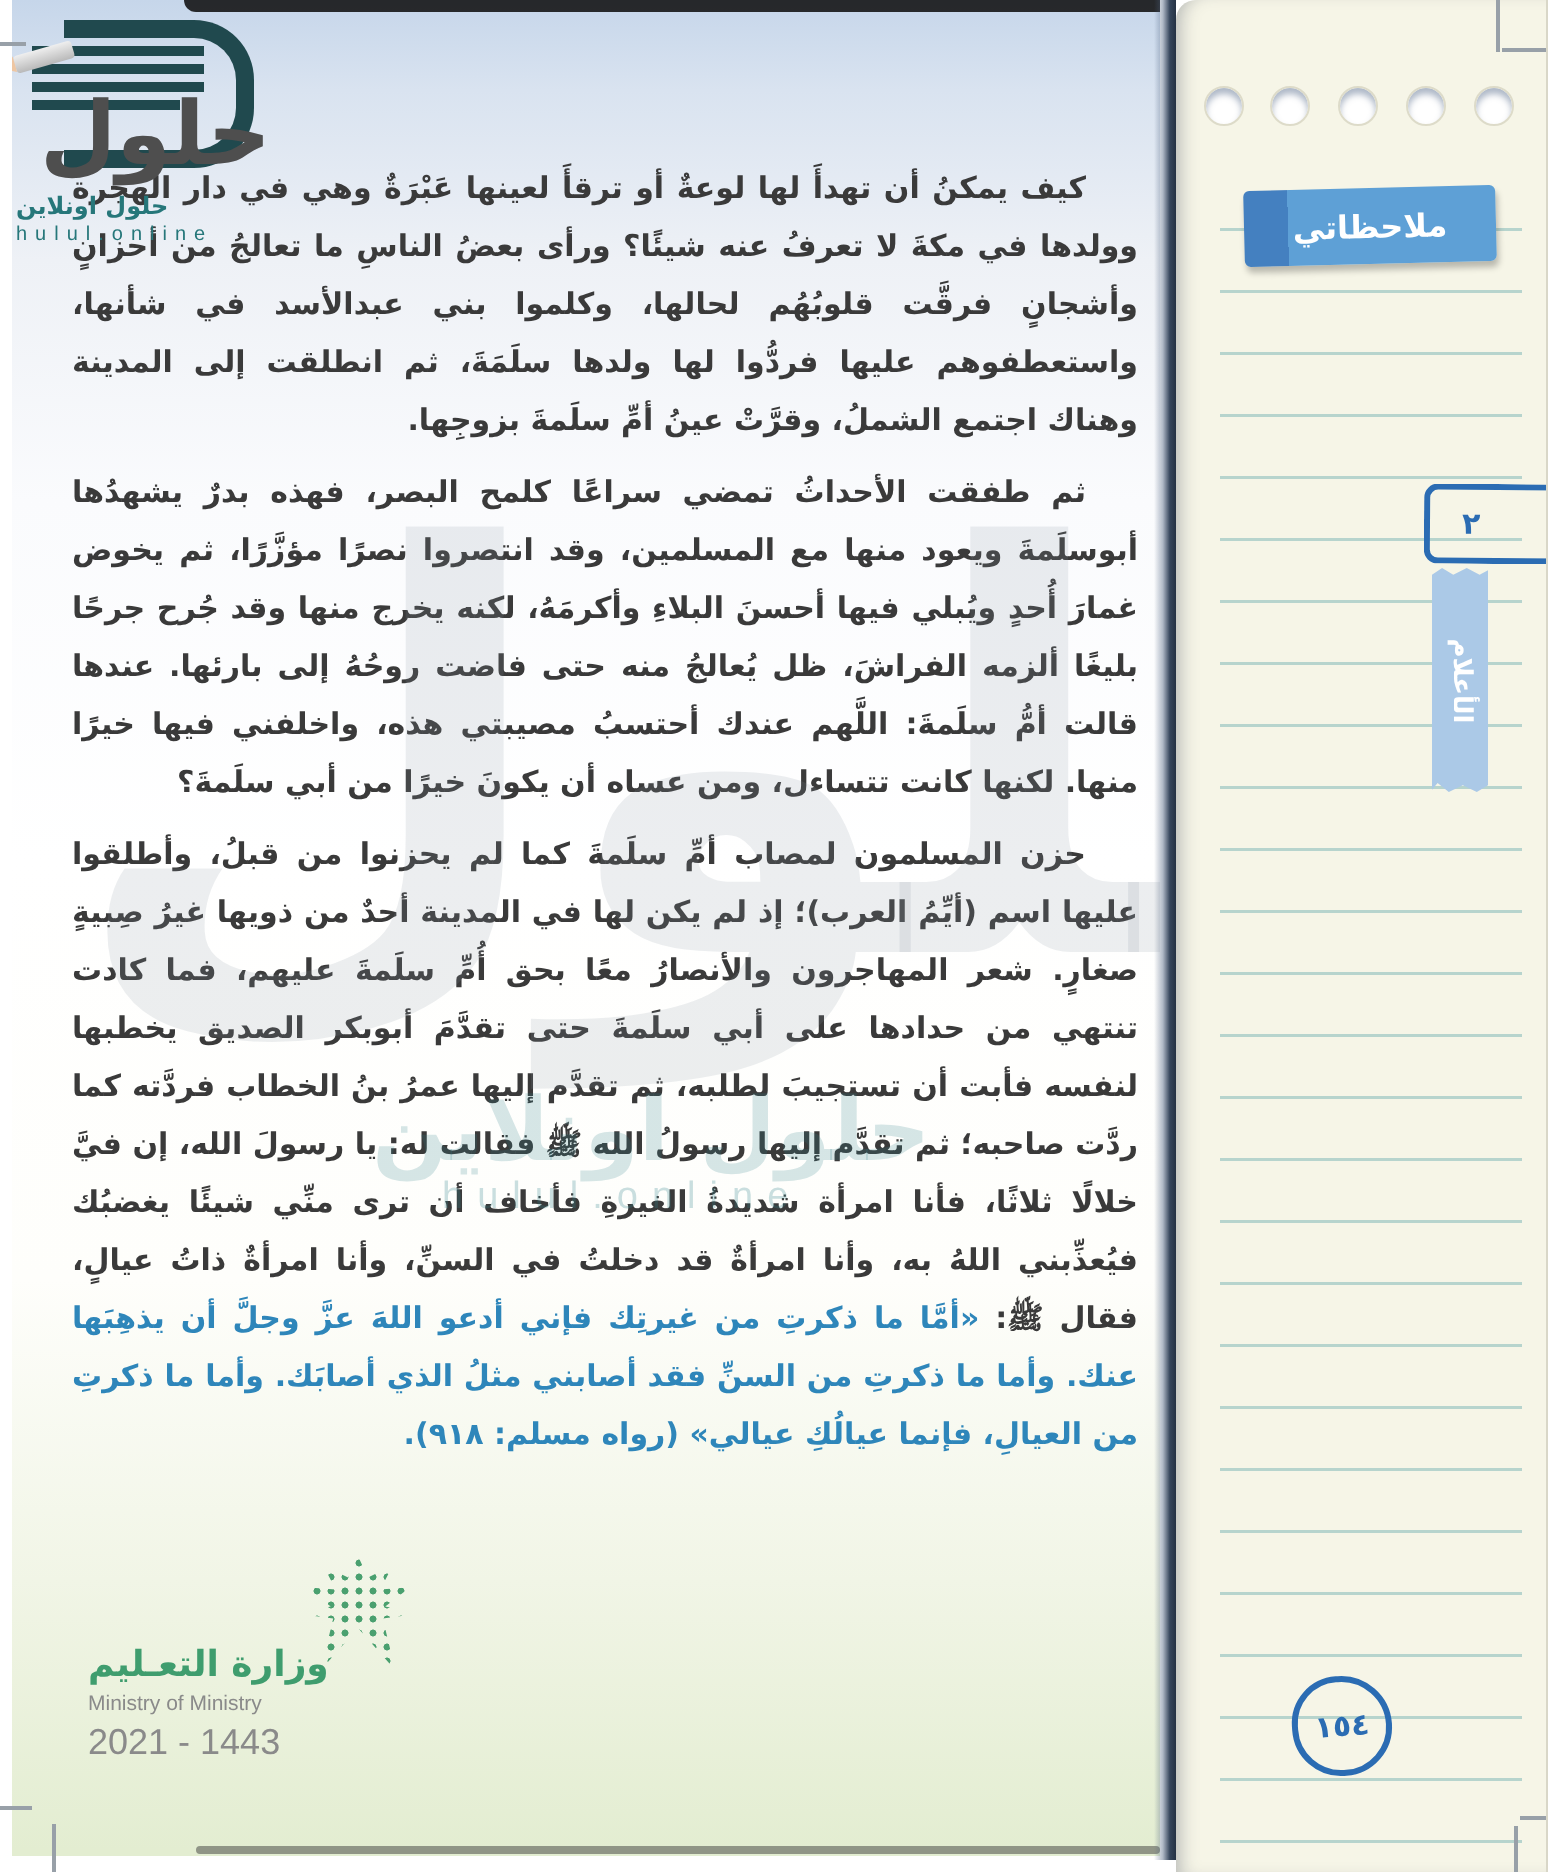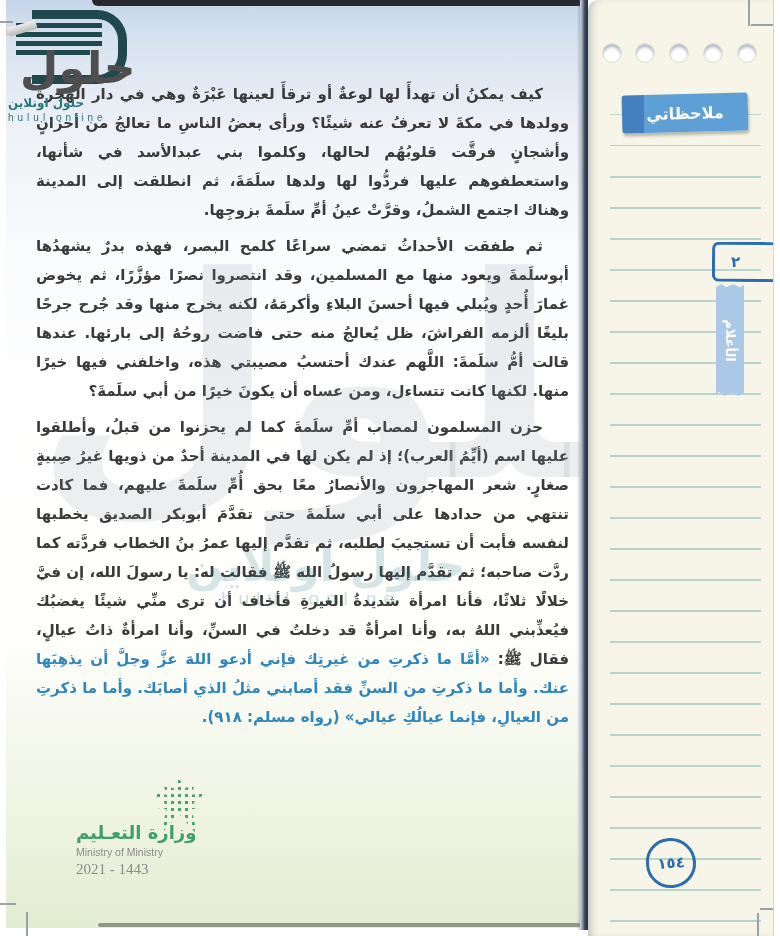--- a/index.html
+++ b/index.html
@@ -37,24 +37,24 @@
     color:rgba(52,130,140,.26);z-index:3;pointer-events:none;font-family:"Liberation Sans",sans-serif;}
   
   .content{position:absolute;top:80px;right:11px;width:533px;direction:rtl;text-align:justify;z-index:2;}
   .content p{margin:0 0 7px;font-size:15px;line-height:29px;font-weight:bold;color:#3a3a3a;text-indent:26px;}
   .content p.no-indent{text-indent:0;}
   .content .blue{color:#2e86ba;}
   
   .emblem{position:absolute;left:142px;top:778px;width:62px;height:60px;z-index:1;
     background:radial-gradient(circle,#4aa06f 1.6px,transparent 1.9px);background-size:7px 7px;
     clip-path:polygon(50% 0%,58% 18%,78% 8%,68% 28%,92% 26%,72% 42%,100% 48%,70% 52%,80% 95%,50% 60%,20% 95%,30% 52%,0% 48%,28% 42%,8% 26%,32% 28%,22% 8%,42% 18%);}
-  .moe{position:absolute;left:38px;top:822px;z-index:5;margin-left:32px;}
+  .moe{position:absolute;left:38px;top:822px;z-index:5;}
   .moe-ar{font-size:18px;font-weight:bold;color:#3f9d6e;direction:rtl;}
   .moe-en{font-size:10.5px;color:#8a8a8a;margin-top:3px;font-family:"Liberation Sans",sans-serif;}
-  .moe-yr{font-size:15px;color:#8a8a8a;margin-top:3px;font-family:Liberation Serif, serif;}
+  .moe-yr{font-size:18px;color:#8a8a8a;margin-top:3px;font-family:Liberation Sans, sans-serif;}
   
   .spine{position:absolute;left:577px;top:0;width:11px;height:930px;
     background:linear-gradient(90deg,rgba(120,140,165,0) 0%,rgba(80,100,130,.45) 40%,#36465c 72%,#253244 100%);}
   
   .notes{position:absolute;left:588px;top:0;width:192px;height:936px;background:#f6f5e7;
     border-radius:10px 0 0 0;box-shadow:inset 7px 0 9px -5px rgba(60,70,90,.35);}
   .rule-lines{position:absolute;left:22px;top:114px;width:151px;bottom:6px;
     background:repeating-linear-gradient(to bottom,#b7d4cd 0 1.5px,transparent 1.5px 31px);}
   .hole{position:absolute;top:43px;width:18px;height:18px;border-radius:50%;background:#ffffff;
     box-shadow:inset 0 3px 3px rgba(96,116,146,.5);border:1px solid #dddbc9;}

